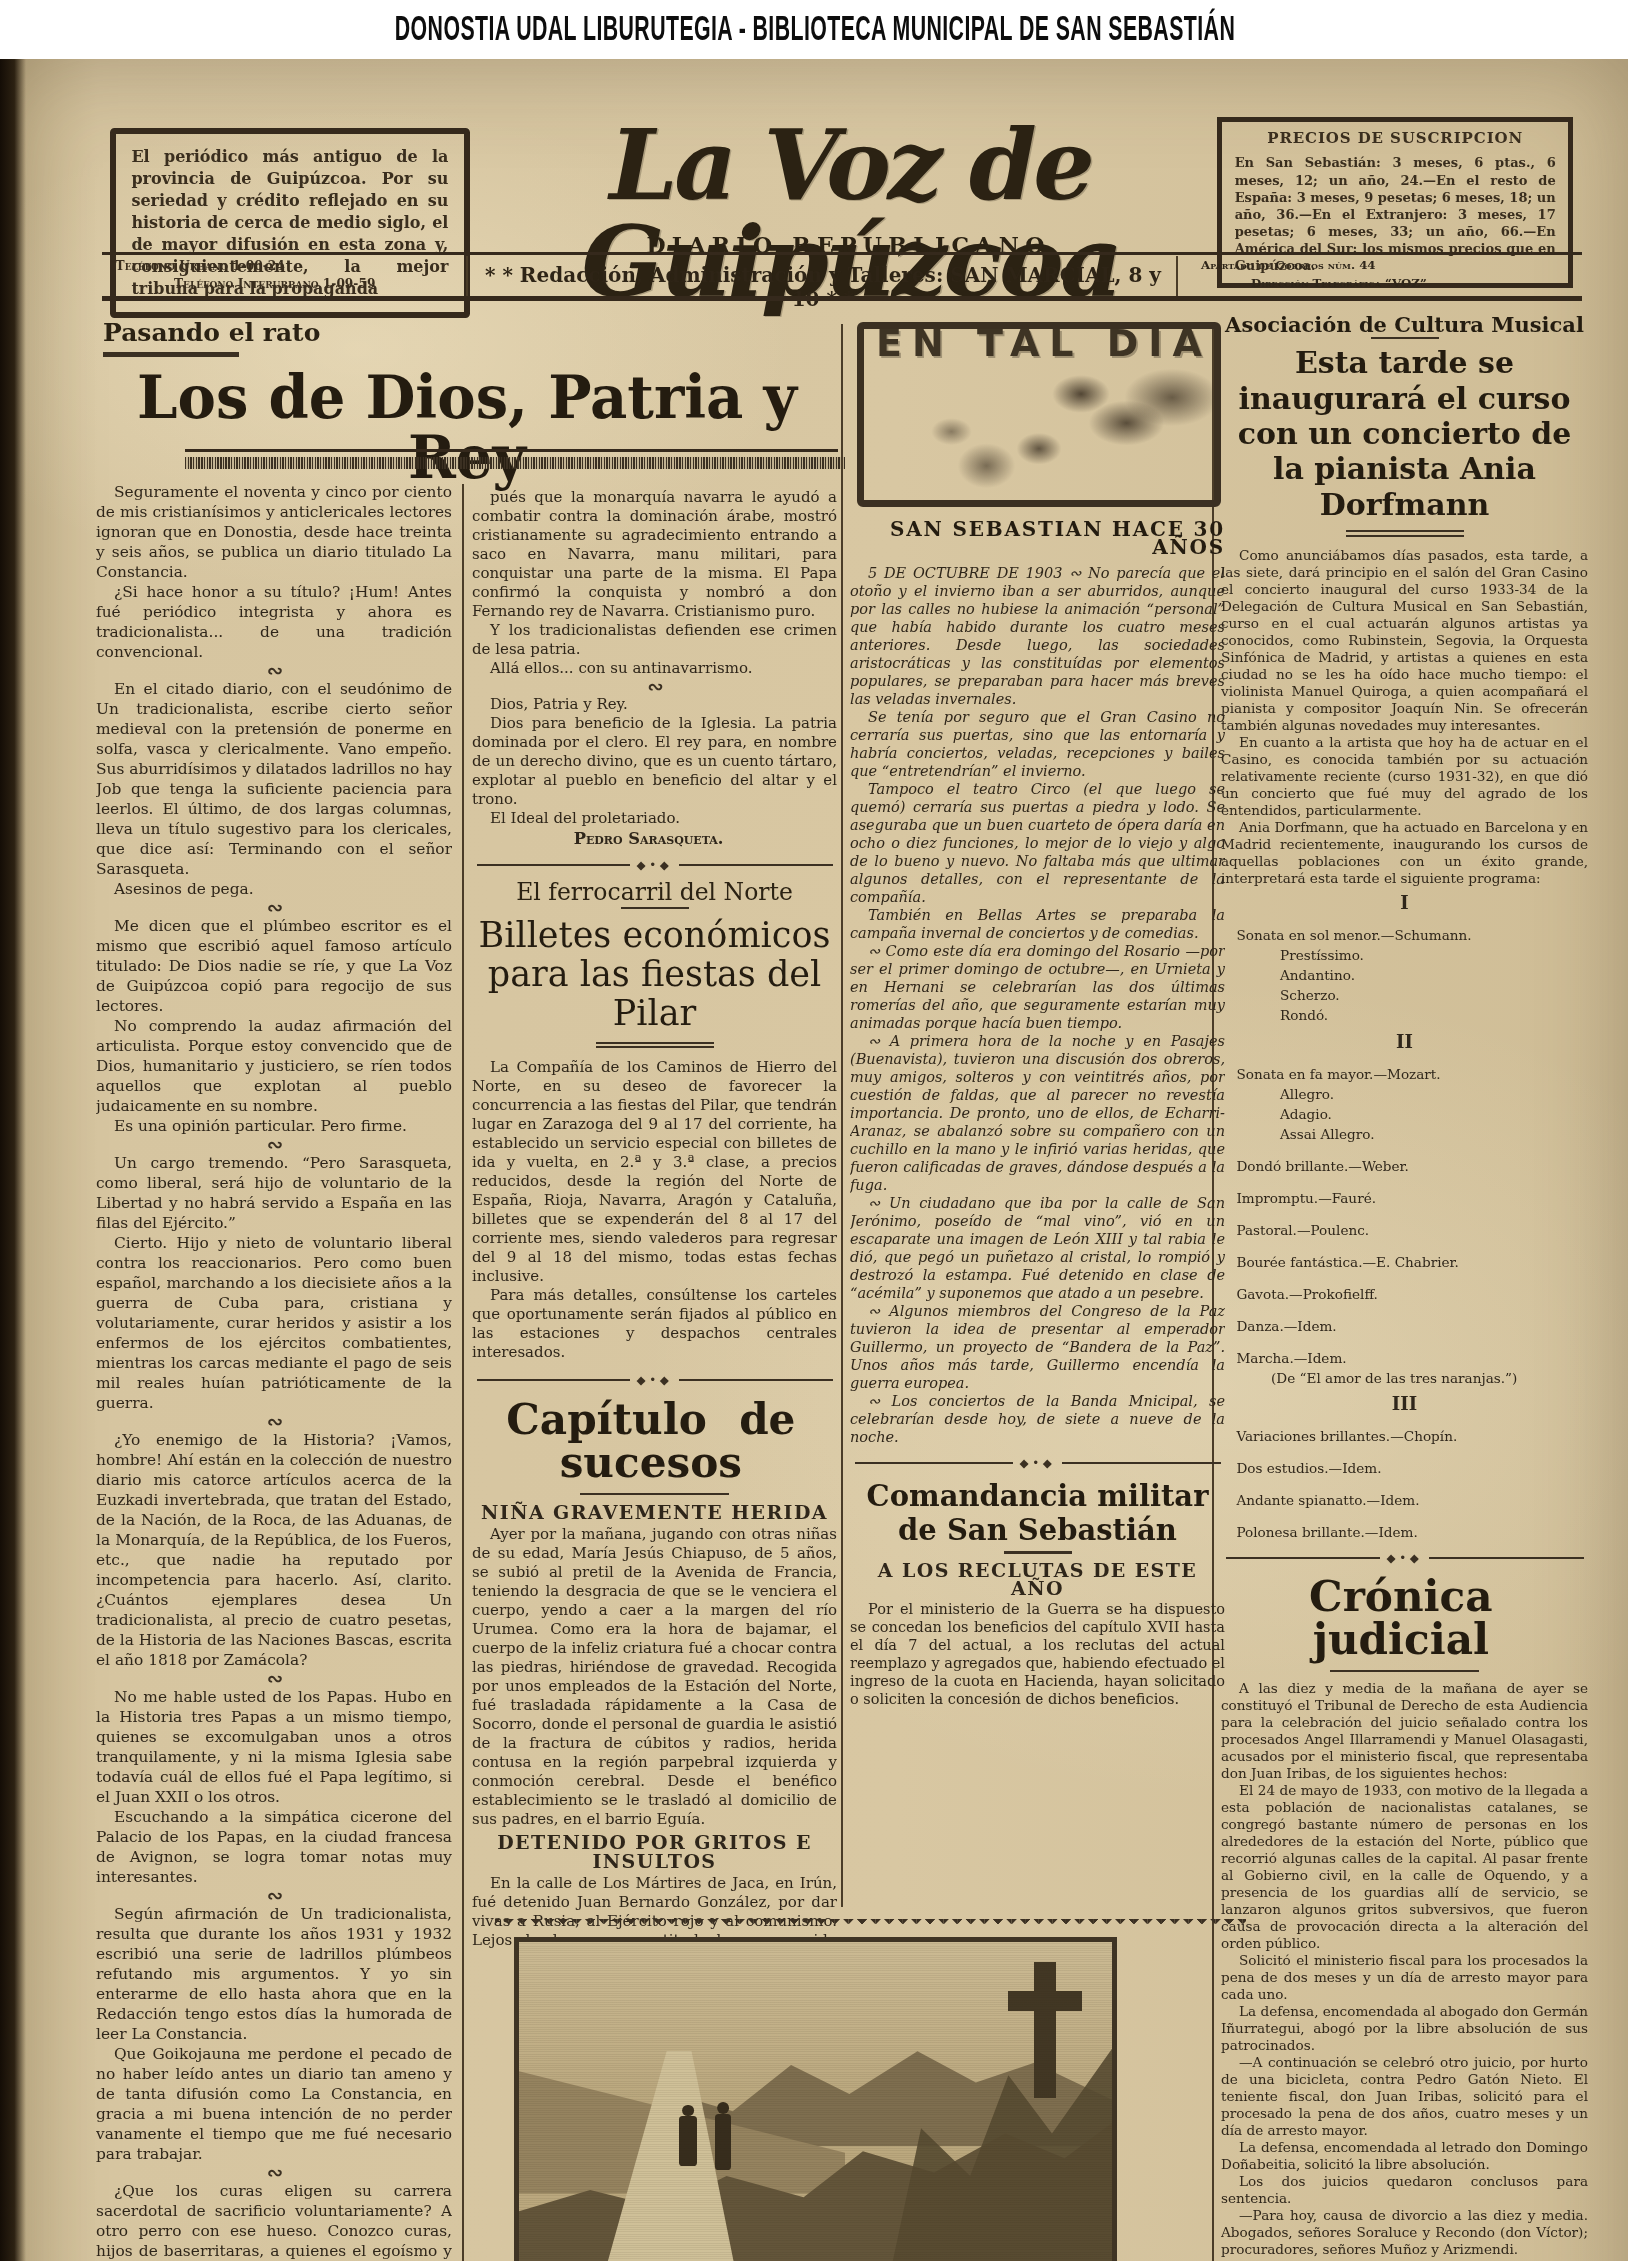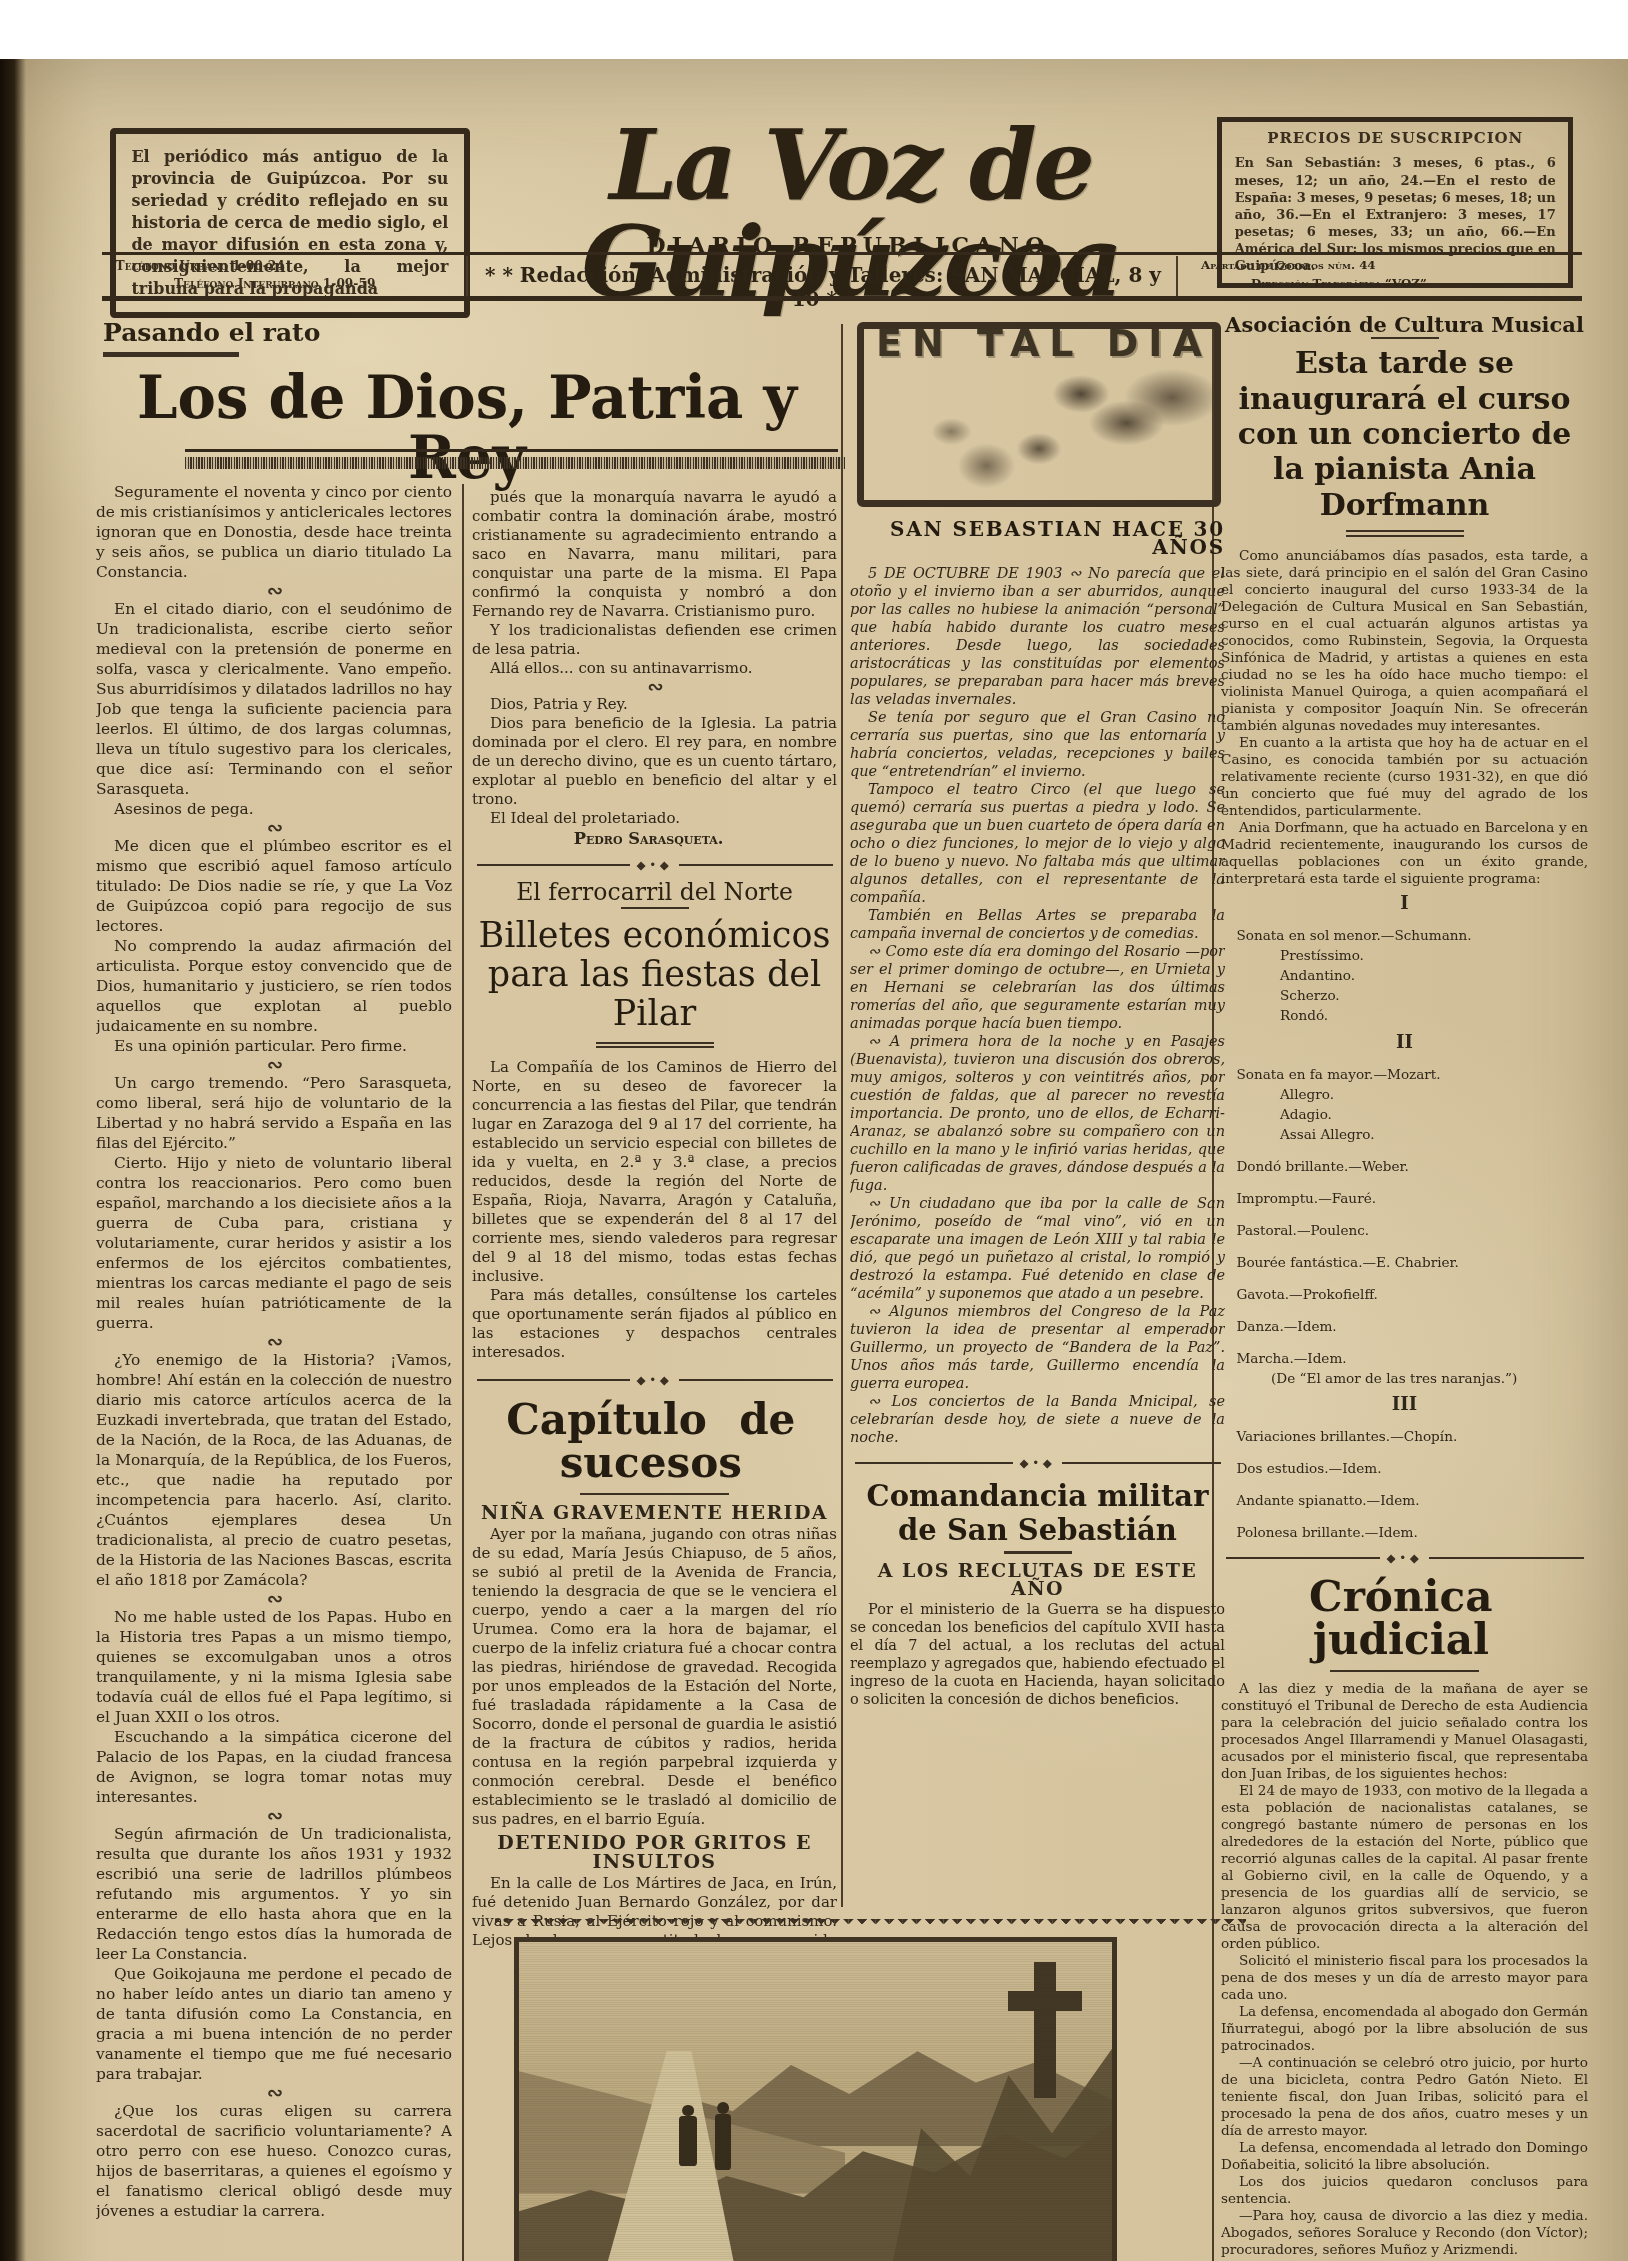--- a/index.html
+++ b/index.html
@@ -125,20 +125,23 @@
   .ph-cross{position:absolute;right:4%;top:6%;width:90px;height:136px;}
   .ph-cross .v{position:absolute;left:36px;top:0;width:22px;height:136px;background:#42372​4;background:#423724;}
   .ph-cross .h{position:absolute;left:10px;top:29px;width:74px;height:20px;background:#423724;}
   .ph-grain{position:absolute;inset:0;background:repeating-linear-gradient(0deg,rgba(40,30,15,.07) 0 0.9px,transparent 0.9px 1.8px);}
 </style>
 </head>
 <body>
 
 <div class="page">
 
+  <div class="libband">
+    <span>DONOSTIA UDAL LIBURUTEGIA - BIBLIOTECA MUNICIPAL DE SAN SEBASTIÁN</span>
+  </div>
 
   <div class="paper">
     <div class="spine"></div>
 
     <div class="promobox">El periódico más antiguo de la provincia de Guipúzcoa. Por su seriedad y crédito reflejado en su historia de cerca de medio siglo, el de mayor difusión en esta zona y, consiguientemente, la mejor tribuna para la propaganda</div>
     <div class="mast-title">La Voz de Guipúzcoa</div>
     <div class="pricesbox">
       <div class="prices-title">PRECIOS DE SUSCRIPCION</div>
       <div class="prices-text">En San Sebastián: 3 meses, 6 ptas., 6 meses, 12; un año, 24.—En el resto de España: 3 meses, 9 pesetas; 6 meses, 18; un año, 36.—En el Extranjero: 3 meses, 17 pesetas; 6 meses, 33; un año, 66.—En América del Sur: los mismos precios que en Guipúzcoa.</div>
     </div>
@@ -162,20 +165,21 @@
     <div class="headrule1"></div>
     <div class="headrule2"></div>
 
     <div class="vline" style="left:462px;top:425px;height:1854px;"></div>
     <div class="vline" style="left:841px;top:265px;height:1583px;"></div>
     <div class="vline" style="left:1212px;top:265px;height:2107px;"></div>
 
     <div class="col col1">
       <div>
           <p class="bp">Seguramente el noventa y cinco por ciento de mis cristianísimos y anticlericales lectores ignoran que en Donostia, desde hace treinta y seis años, se publica un diario titulado La Constancia.</p>
+          <p class="bp">¿Si hace honor a su título? ¡Hum! Antes fué periódico integrista y ahora es tradicionalista... de una tradición convencional.</p>
           <p class="bp sep">∾</p>
           <p class="bp">En el citado diario, con el seudónimo de Un tradicionalista, escribe cierto señor medieval con la pretensión de ponerme en solfa, vasca y clericalmente. Vano empeño. Sus aburridísimos y dilatados ladrillos no hay Job que tenga la suficiente paciencia para leerlos. El último, de dos largas columnas, lleva un título sugestivo para los clericales, que dice así: Terminando con el señor Sarasqueta.</p>
           <p class="bp">Asesinos de pega.</p>
           <p class="bp sep">∾</p>
           <p class="bp">Me dicen que el plúmbeo escritor es el mismo que escribió aquel famoso artículo titulado: De Dios nadie se ríe, y que La Voz de Guipúzcoa copió para regocijo de sus lectores.</p>
           <p class="bp">No comprendo la audaz afirmación del articulista. Porque estoy convencido que de Dios, humanitario y justiciero, se ríen todos aquellos que explotan al pueblo judaicamente en su nombre.</p>
           <p class="bp">Es una opinión particular. Pero firme.</p>
           <p class="bp sep">∾</p>
           <p class="bp">Un cargo tremendo. “Pero Sarasqueta, como liberal, será hijo de voluntario de la Libertad y no habrá servido a España en las filas del Ejército.”</p>
           <p class="bp">Cierto. Hijo y nieto de voluntario liberal contra los reaccionarios. Pero como buen español, marchando a los diecisiete años a la guerra de Cuba para, cristiana y volutariamente, curar heridos y asistir a los enfermos de los ejércitos combatientes, mientras los carcas mediante el pago de seis mil reales huían patrióticamente de la guerra.</p>

